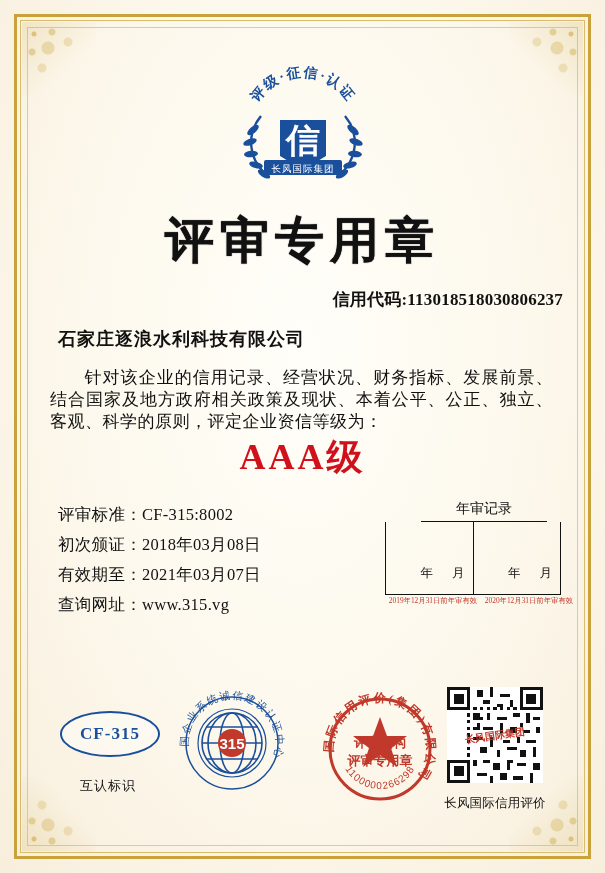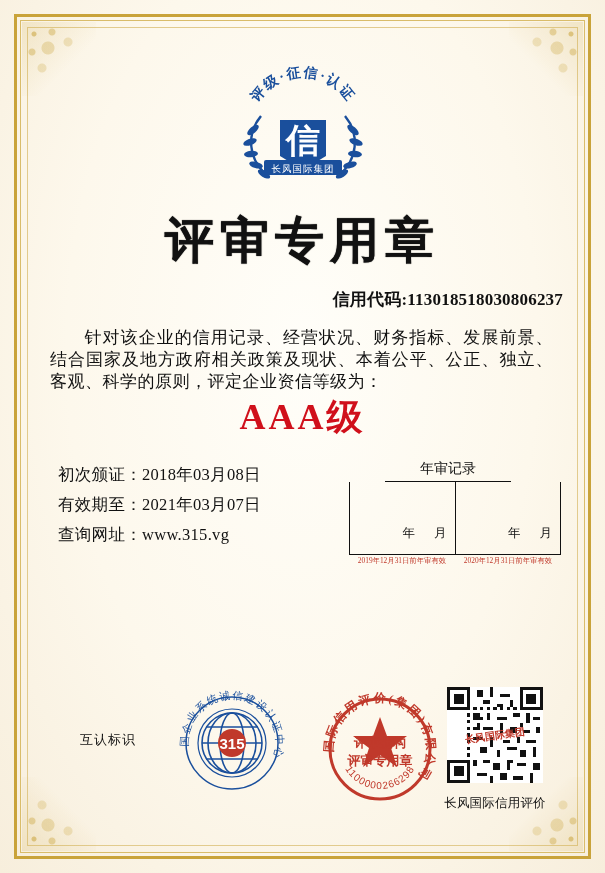--- a/index.html
+++ b/index.html
@@ -135,21 +135,21 @@
   }
   .details {
     padding-left: 22px;
     font-size: 16.5px;
     line-height: 30px;
     color: #111;
     letter-spacing: .3px;
     white-space: nowrap;
   }
   .annual {
-    width: 212px;
+    width: 176px;
     margin-right: 8px;
   }
   .annual-title {
     font-size: 14px;
     color: #111;
     text-align: center;
     border-bottom: 1px solid #111;
     padding-bottom: 3px;
     width: 126px;
     margin: 0 auto 0 36px;
@@ -320,29 +320,33 @@
         </svg>
       </div>
     </div>
 
     <div class="title">评审专用章</div>
 
     <div class="credit-code">
       <span>信用代码:</span><span>113018518030806237</span>
     </div>
 
+    <div class="company">石家庄逐浪水利科技有限公司</div>
 
     <div class="body-text">
       <span class="indent"></span><span>针对该企业的信用记录、经营状况、财务指标、发展前景、结合国家及地方政府相关政策及现状、本着公平、公正、独立、客观、科学的原则，评定企业资信等级为：</span>
     </div>
 
     <div class="grade">AAA级</div>
 
     <div class="mid-row">
       <div class="details">
+        <div>
+          <span>评审标准：</span><span>CF-315:8002</span>
+        </div>
         <div>
           <span>初次颁证：</span><span>2018年03月08日</span>
         </div>
         <div>
           <span>有效期至：</span><span>2021年03月07日</span>
         </div>
         <div>
           <span>查询网址：</span><span>www.315.vg</span>
         </div>
       </div>
@@ -360,20 +364,21 @@
         <div class="annual-note">
           <span>2019年12月31日前年审有效</span>
           <span>2020年12月31日前年审有效</span>
         </div>
       </div>
     </div>
 
     <div class="footer">
 
       <div class="seal cf315">
+        <div class="ellipse">CF-315</div>
         <div class="cap">互认标识</div>
       </div>
 
       <div class="seal globe">
         <svg width="112" height="112" viewBox="0 0 112 112" aria-hidden="true">
           <defs>
             <path id="gring" d="M 56 56 m -44 0 a 44 44 0 1 1 88 0 a 44 44 0 1 1 -88 0"></path>
           </defs>
           <circle cx="56" cy="56" r="46" fill="none" stroke="#1a4f9c" stroke-width="1.5"></circle>
           <circle cx="56" cy="56" r="34" fill="none" stroke="#1a4f9c" stroke-width="1.2"></circle>

